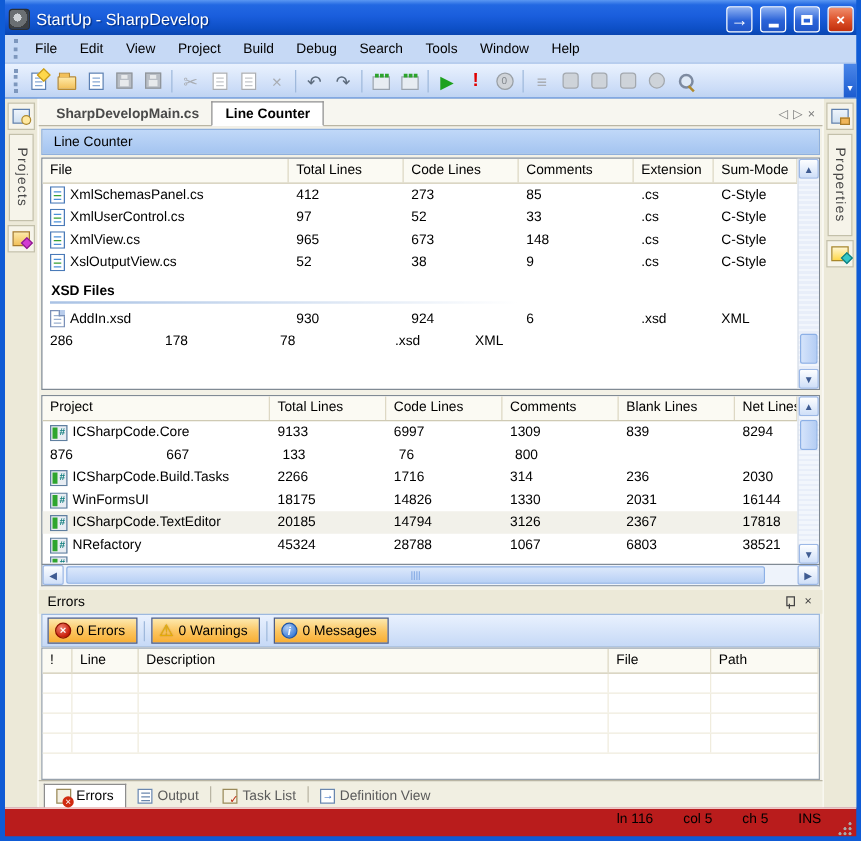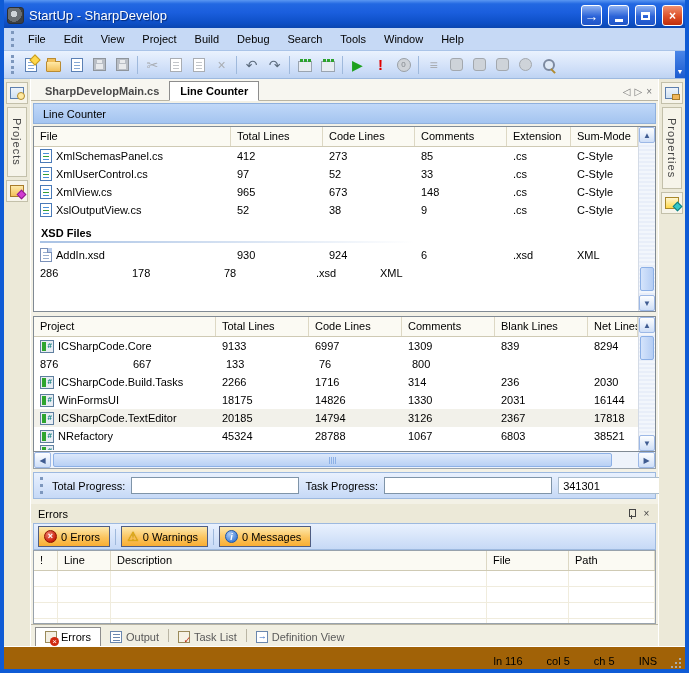--- a/index.html
+++ b/index.html
@@ -153,21 +153,21 @@
   .bico.errors-i{background:#f3efe2;border:1px solid #9a8a5a;}
   .bico.errors-i::after{content:"×";position:absolute;right:-3px;bottom:-4px;color:#fff;background:#d02a10;border-radius:50%;width:9px;height:9px;font-size:8px;line-height:9px;text-align:center;}
   .bico.output-i{background:#fff;border:1px solid #6a87ae;}
   .bico.output-i::before{content:"";position:absolute;left:2px;top:2px;width:7px;height:1px;background:#6a87ae;box-shadow:0 3px 0 #6a87ae,0 6px 0 #6a87ae;}
   .bico.task-i{background:#f6f2e4;border:1px solid #9a8a5a;}
   .bico.task-i::after{content:"✓";position:absolute;right:-2px;bottom:-3px;color:#c02a10;font-size:9px;font-weight:bold;}
   .bico.def-i{background:#fff;border:1px solid #6a87ae;}
   .bico.def-i::after{content:"→";position:absolute;left:1px;top:-1px;color:#2a64c0;font-size:9px;font-weight:bold;}
 
   
-  .status{height:23px;flex:none;display:flex;align-items:flex-end;background:#a16207;padding:0 3px;border-top:1px solid #fff;}
+  .status{height:23px;flex:none;display:flex;align-items:flex-start;background:#b91c1c;padding:0 3px;border-top:1px solid #fff;}
   .sseg{padding:2px 12px;white-space:nowrap;}
   .sspacer{flex:1;}
   .rgrip{width:13px;height:13px;align-self:flex-end;
     background:radial-gradient(circle at 3px 11px,#aaa 1px,transparent 1.5px),
                radial-gradient(circle at 7px 11px,#aaa 1px,transparent 1.5px),
                radial-gradient(circle at 11px 11px,#aaa 1px,transparent 1.5px),
                radial-gradient(circle at 7px 7px,#aaa 1px,transparent 1.5px),
                radial-gradient(circle at 11px 7px,#aaa 1px,transparent 1.5px),
                radial-gradient(circle at 11px 3px,#aaa 1px,transparent 1.5px);}
 </style>
@@ -490,29 +490,20 @@
             <span class="hthumb">
               <i></i>
               <i></i>
               <i></i>
               <i></i>
             </span>
           </span>
         <span class="harrow">▶</span>
       </div>
 
-      <div class="progrow">
-        <span class="grip"></span>
-        <span class="plabel">Total Progress:</span>
-        <span class="pbar"><span class="pfill" style="width:100%;"></span></span>
-        <span class="plabel">Task Progress:</span>
-        <span class="pbar"><span class="pfill" style="width:100%;"></span></span>
-        <span class="counter">341301</span>
-        <span class="pfiller"></span>
-      </div>
 
       <div class="ehead">
         <span class="et">Errors</span>
         <span class="hbtn">
             <span class="pin"></span>
           </span>
         <span class="hbtn">
             <span>×</span>
           </span>
       </div>

